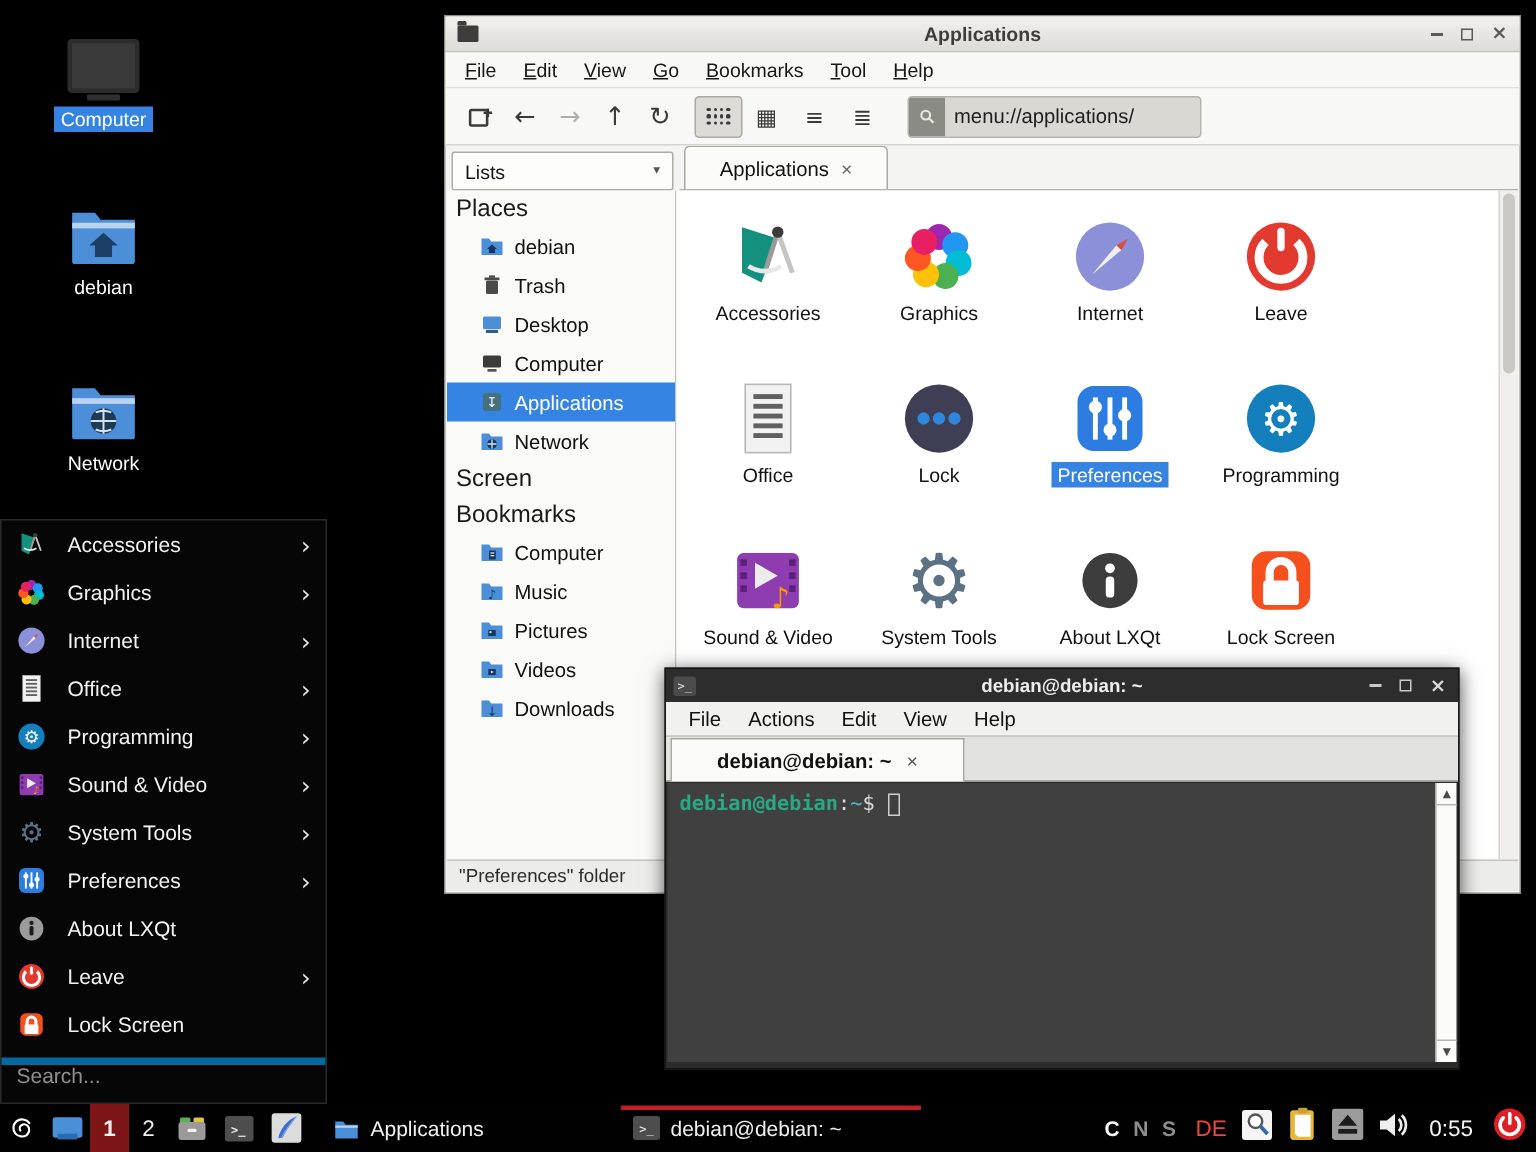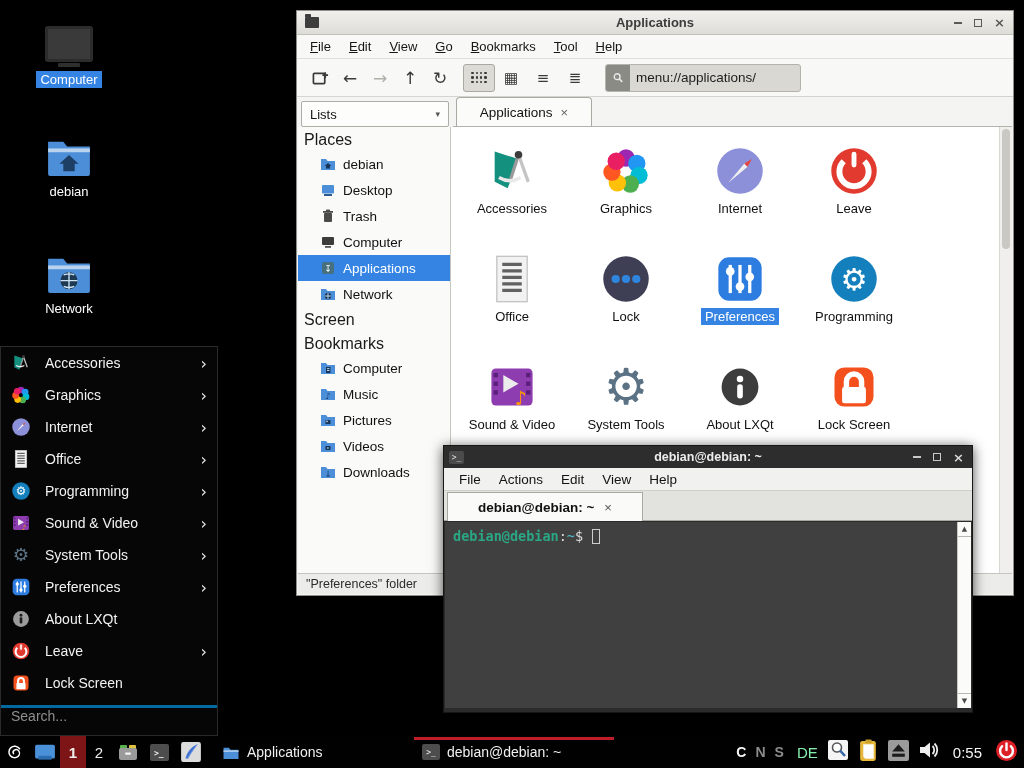--- a/index.html
+++ b/index.html
@@ -13,21 +13,21 @@
   .desk-icon .dlabel.sel { background:#3584e4; }
   .mon { width:48px; height:36px; margin:0 auto; background:#3a3a3a; border:3px solid #2c2c2c; border-radius:3px; }
   .mon-stand { width:22px; height:4px; margin:1px auto 0; background:#2f2f2f; border-radius:1px; }
 
   
   #appmenu { position:absolute; left:0; top:346px; width:218px; height:390px; background:#060606; border:1px solid #2a2a2a; }
   .am-item { display:flex; align-items:center; height:32px; padding:0 10px; color:#f2f2f2; font-size:14px; }
   .am-item .am-ico { width:20px; height:20px; margin-right:14px; flex:0 0 20px; }
   .am-item .am-label { flex:1; }
   .am-item .am-chev { color:#e6e6e6; font-size:16px; font-family:"DejaVu Sans", sans-serif; }
-  .am-search { position:absolute; left:0; bottom:0; width:100%; height:30px; border-top:3px solid #0369a1; display:flex; align-items:flex-start; padding:0 10px; }
+  .am-search { position:absolute; left:0; bottom:0; width:100%; height:30px; border-top:5px solid #0369a1; display:flex; align-items:flex-end; padding:10px 10px; }
   .am-search input { width:100%; background:transparent; border:none; outline:none; color:#999; font-size:14px; font-family:"Liberation Sans", sans-serif; }
   .am-search input::placeholder { color:#8f8f8f; }
 
   
   .winbtns { display:flex; gap:12px; align-items:center; margin-left:auto; padding-right:8px; }
   .wb { font-size:11px; line-height:1; font-family:"DejaVu Sans", sans-serif; }
   .wb-box { width:8px; height:8px; border:1.5px solid currentColor; display:inline-block; }
   .wb-bar { width:8px; height:2px; background:currentColor; display:inline-block; }
 
   
@@ -96,21 +96,21 @@
   #taskbar { position:absolute; left:0; bottom:0; width:1024px; height:32px; background:#010101; display:flex; align-items:center; }
   .tkb { display:flex; align-items:center; justify-content:center; height:32px; }
   .ws { width:26px; height:32px; display:flex; align-items:center; justify-content:center; color:#eee; font-size:15px; }
   .ws.active { background:#7d1516; font-weight:bold; }
   .task { display:flex; align-items:center; gap:7px; height:32px; padding:0 8px; color:#f0f0f0; font-size:14px; position:relative; width:200px; overflow:hidden; }
   .task.active::before { content:""; position:absolute; left:0; top:1px; width:100%; height:3px; background:#bf1d28; }
   .tray { margin-left:auto; display:flex; align-items:center; gap:9px; padding-right:6px; }
   .kbd-ind { font-size:14px; font-weight:bold; }
   .kbd-on { color:#f5f5f5; }
   .kbd-off { color:#8d8d8d; }
-  .layout { color:#86efac; font-size:15px; margin-left:4px; }
+  .layout { color:#ef4444; font-size:15px; margin-left:4px; }
   .clock { color:#f5f5f5; font-size:15px; margin:0 4px; }
 
   .mini-term { width:18px; height:16px; background:#4d4d4d; border-radius:2px; color:#eee; font-size:8px; font-family:"DejaVu Sans Mono", monospace; display:flex; align-items:center; justify-content:center; }
 </style>
 </head>
 <body>
 
 <div id="screen">
 
   <div class="desk-icon" style="left:19px; top:26px;">
@@ -370,32 +370,32 @@
 
       <div class="sb-item">
         <svg width="16" height="16" viewBox="0 0 16 16">
             <path d="M1 3 h5 l1.5 2 H15 v9 H1 z" fill="#4c8ed8"></path>
             <path d="M8 7 l3.4 3 h-1.4 v2.6 h-4 V10 h-1.4 z" fill="#16365c"></path>
           </svg>
         <span>debian</span>
       </div>
       <div class="sb-item">
         <svg width="16" height="16" viewBox="0 0 16 16">
-            <rect x="2" y="3" width="12" height="8.5" rx="1" fill="#4c8ed8"></rect>
-            <rect x="4" y="12" width="8" height="2" fill="#2f5c8f"></rect>
-          </svg>
-        <span>Desktop</span>
-      </div>
-      <div class="sb-item">
-        <svg width="16" height="16" viewBox="0 0 16 16">
             <rect x="4" y="5" width="8" height="9" rx="1" fill="#4a4a4a"></rect>
             <rect x="3" y="3" width="10" height="1.8" fill="#4a4a4a"></rect>
             <rect x="6" y="1.6" width="4" height="1.6" fill="#4a4a4a"></rect>
           </svg>
         <span>Trash</span>
+      </div>
+      <div class="sb-item">
+        <svg width="16" height="16" viewBox="0 0 16 16">
+            <rect x="2" y="3" width="12" height="8.5" rx="1" fill="#4c8ed8"></rect>
+            <rect x="4" y="12" width="8" height="2" fill="#2f5c8f"></rect>
+          </svg>
+        <span>Desktop</span>
       </div>
       <div class="sb-item">
         <svg width="16" height="16" viewBox="0 0 16 16">
             <rect x="2" y="3" width="12" height="8" rx="1" fill="#3c3c3c"></rect>
             <rect x="5" y="12" width="6" height="1.8" fill="#555"></rect>
           </svg>
         <span>Computer</span>
       </div>
       <div class="sb-item sel">
         <svg width="16" height="16" viewBox="0 0 16 16">

